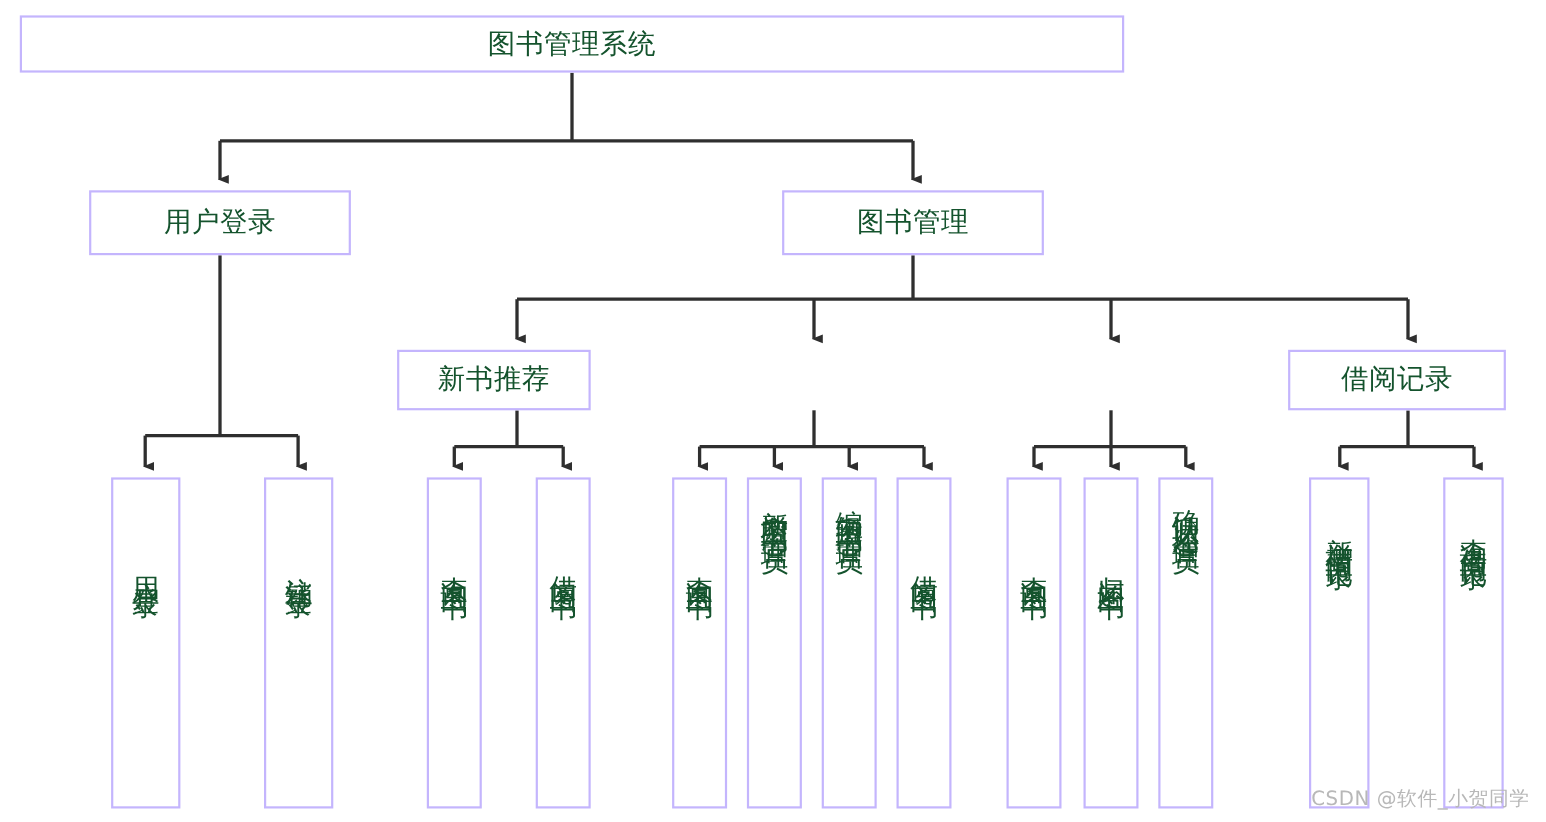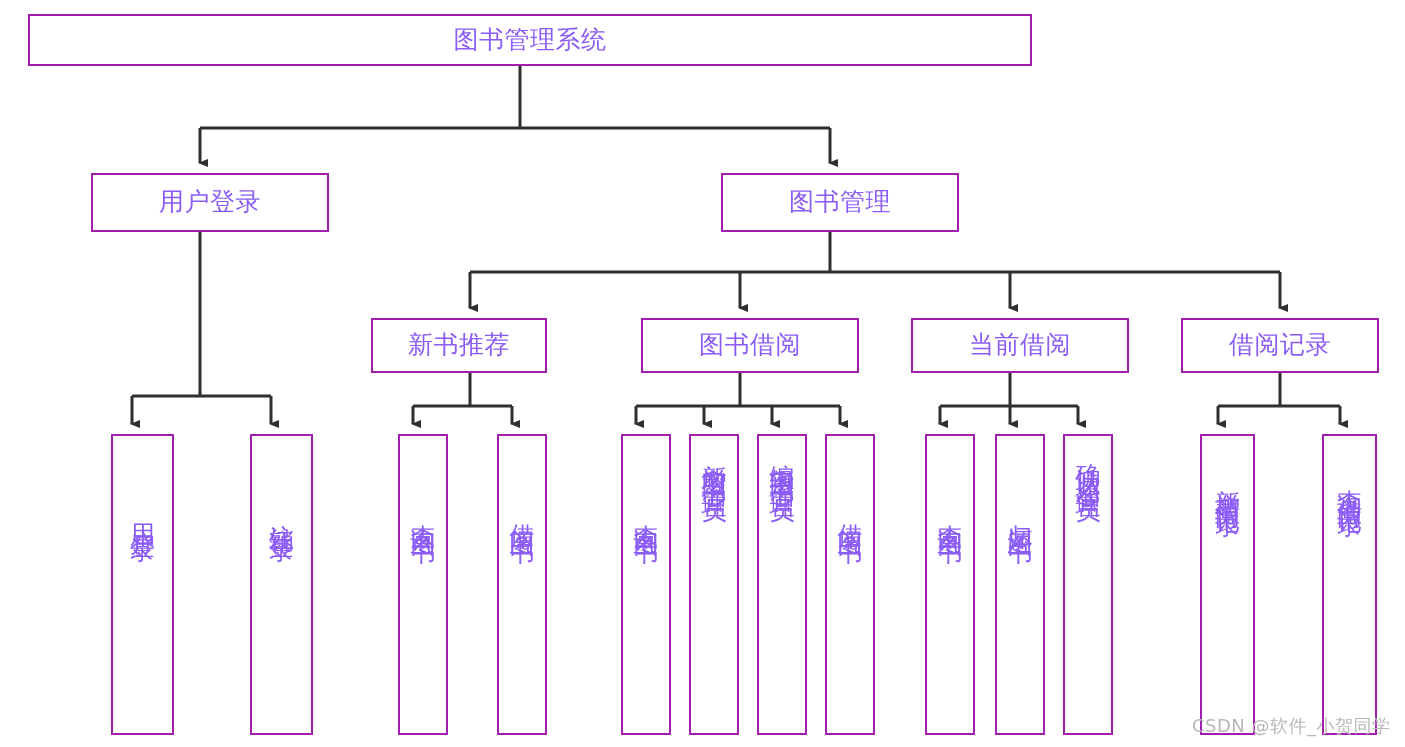--- a/index.html
+++ b/index.html
@@ -22,26 +22,25 @@
     left: 0;
     top: 0;
     width: 1405px;
     height: 747px;
     pointer-events: none;
   }
   .node {
     position: absolute;
     box-sizing: border-box;
     background: #ffffff;
-    border: 2px solid #a21caf;
+    border: 2px solid #c4b5fd;
     display: flex;
     align-items: center;
     justify-content: center;
-    color: #8b5cf6;
-    margin-left: 10px;
+    color: #14532d;
   }
   .node .label {
     text-align: center;
     line-height: 1.05;
     white-space: nowrap;
   }
   .node.horiz .label {
     font-size: 25px;
     letter-spacing: 0.5px;
   }
@@ -131,26 +130,20 @@
   <div class="node horiz" style="left:81px; top:173px; width:238px; height:59px;">
     <span class="label">用户登录</span>
   </div>
   <div class="node horiz" style="left:711px; top:173px; width:238px; height:59px;">
     <span class="label">图书管理</span>
   </div>
 
   <div class="node horiz" style="left:361px; top:318px; width:176px; height:55px;">
     <span class="label">新书推荐</span>
   </div>
-  <div class="node horiz" style="left:631px; top:318px; width:218px; height:55px;">
-    <span class="label">图书借阅</span>
-  </div>
-  <div class="node horiz" style="left:901px; top:318px; width:218px; height:55px;">
-    <span class="label">当前借阅</span>
-  </div>
   <div class="node horiz" style="left:1171px; top:318px; width:198px; height:55px;">
     <span class="label">借阅记录</span>
   </div>
 
   <div class="node vert" style="left:101px; top:434px; width:63px; height:301px; padding-top:68px;">
     <span class="label">用户登录</span>
   </div>
   <div class="node vert" style="left:240px; top:434px; width:63px; height:301px; padding-top:68px;">
     <span class="label">注销登录</span>
   </div>

